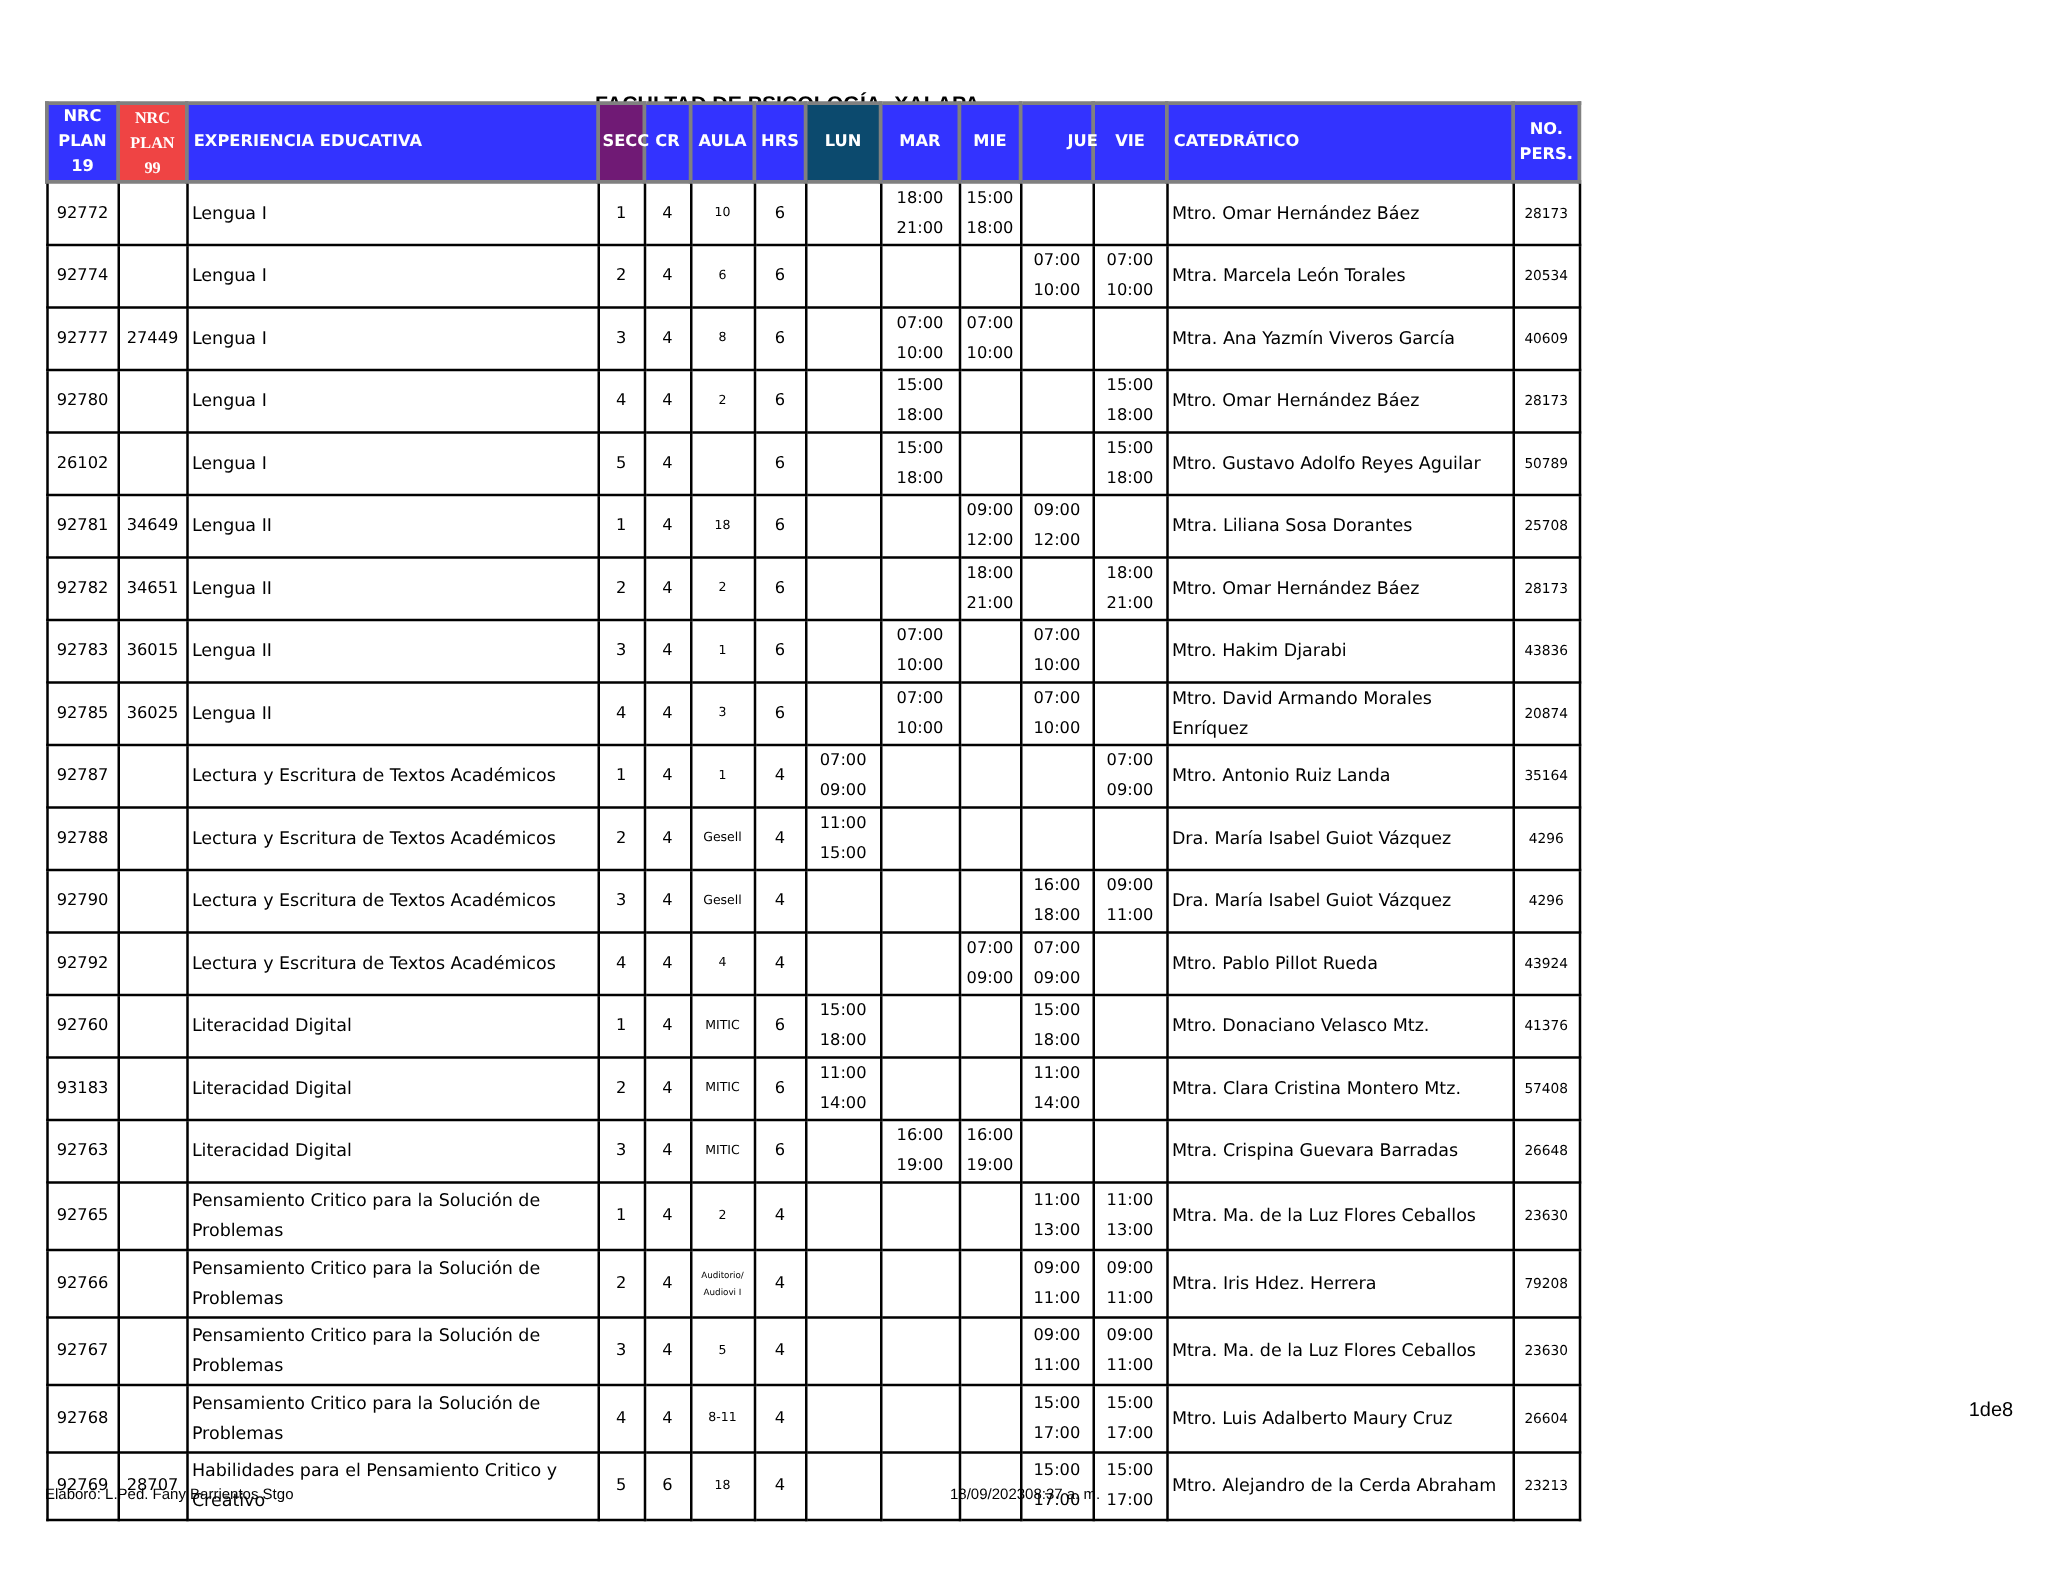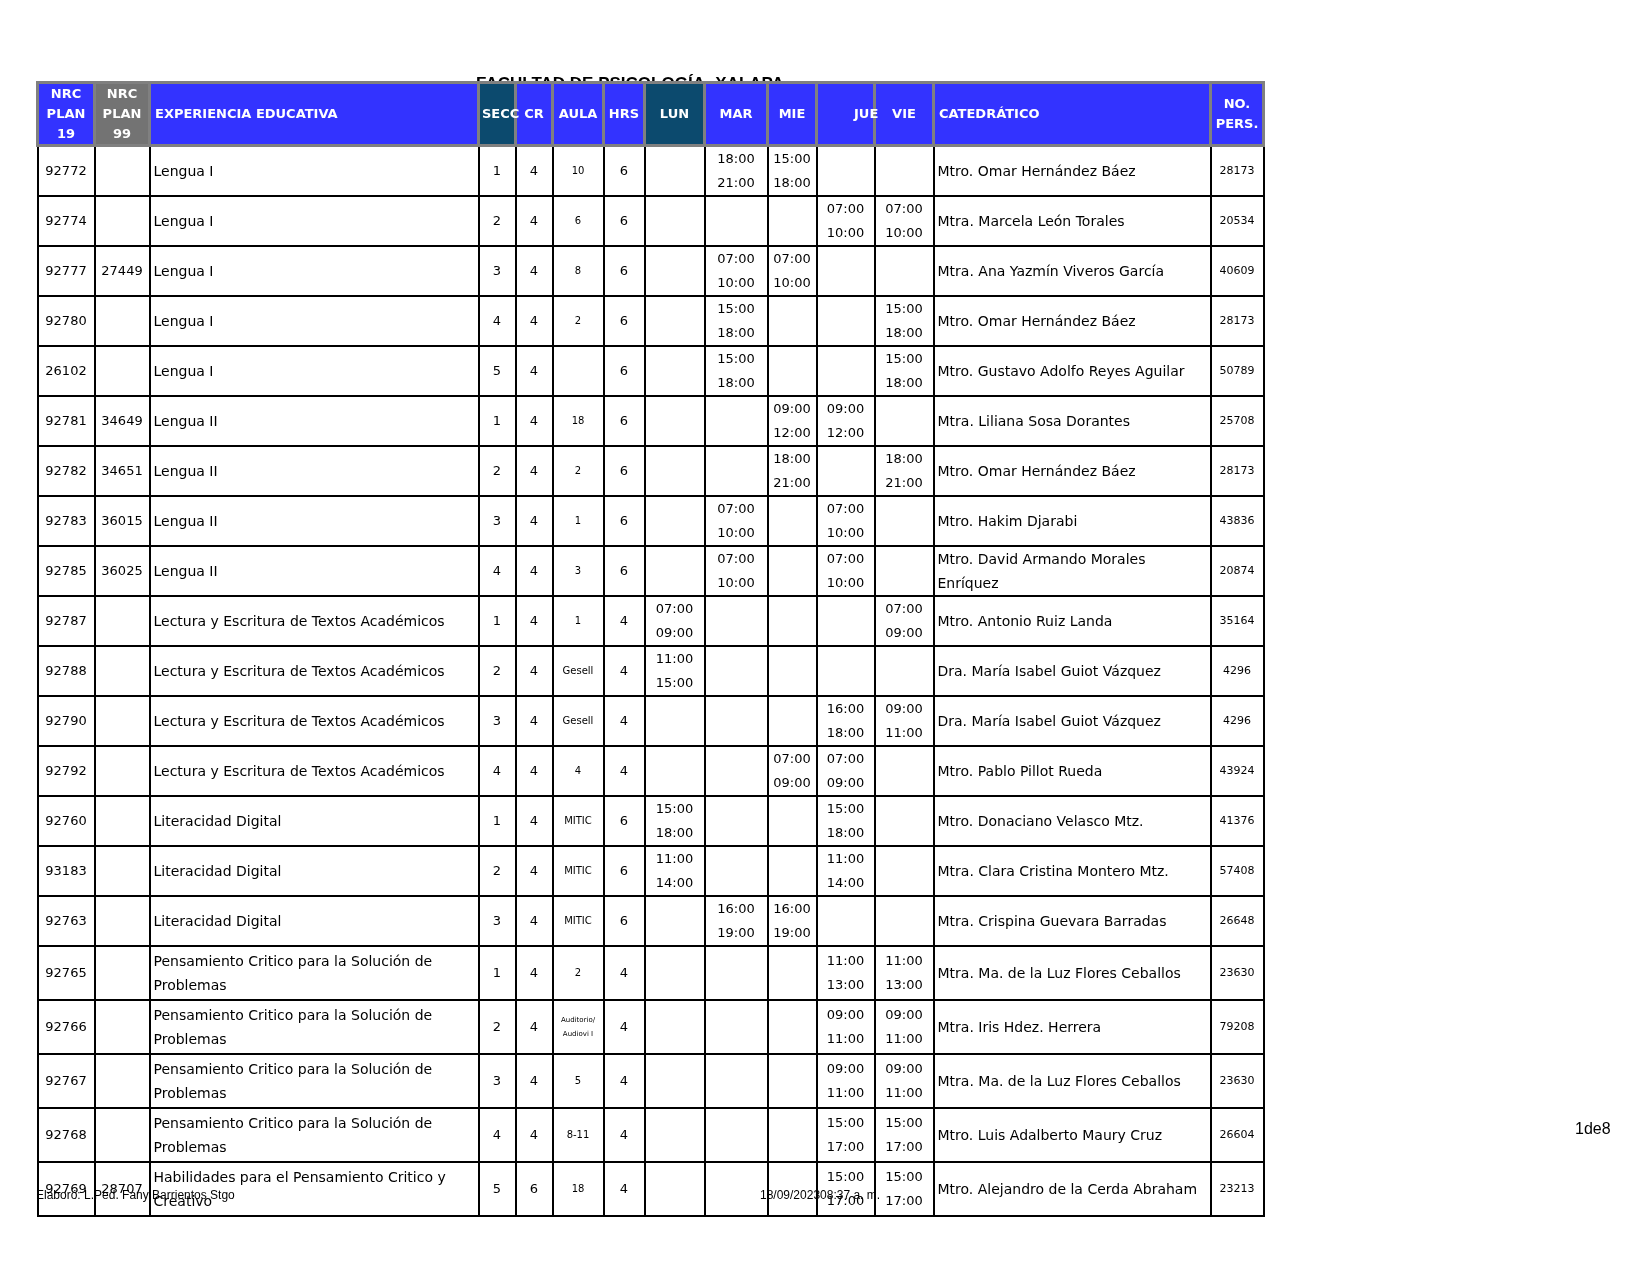--- a/index.html
+++ b/index.html
@@ -51,23 +51,23 @@
     <col style="width:63px">
       <col style="width:49px">
       <col style="width:58px">
       <col style="width:59px">
     <col style="width:277px">
       <col style="width:53px">
   </colgroup>
   <thead>
     <tr>
       <th style="background: rgb(51, 51, 255);">NRC PLAN 19</th>
-      <th style="background: #737373;">NRC PLAN 99</th>
+      <th style="background: #ef4444; font-family: Liberation Serif, serif;">NRC PLAN 99</th>
       <th class="left big" style="background: rgb(51, 51, 255);">EXPERIENCIA EDUCATIVA</th>
-      <th class="tiny" style="background: #0c4a6e;">SECC</th>
+      <th class="tiny" style="background: #701a75;">SECC</th>
       <th style="background: rgb(51, 51, 255);">CR</th>
       <th class="small" style="background: rgb(51, 51, 255);">AULA</th>
       <th style="background: rgb(51, 51, 255); margin-left: 32px;">HRS</th>
       <th style="background: #0c4a6e;">LUN</th>
       <th style="background: rgb(51, 51, 255);">MAR</th>
       <th style="background: rgb(51, 51, 255);">MIE</th>
       <th style="background: rgb(51, 51, 255); padding-left: 36px;">JUE</th>
       <th style="background: rgb(51, 51, 255);">VIE</th>
       <th class="left" style="background: rgb(51, 51, 255);">CATEDRÁTICO</th>
       <th class="tiny" style="background: rgb(51, 51, 255);">NO. PERS.</th>

